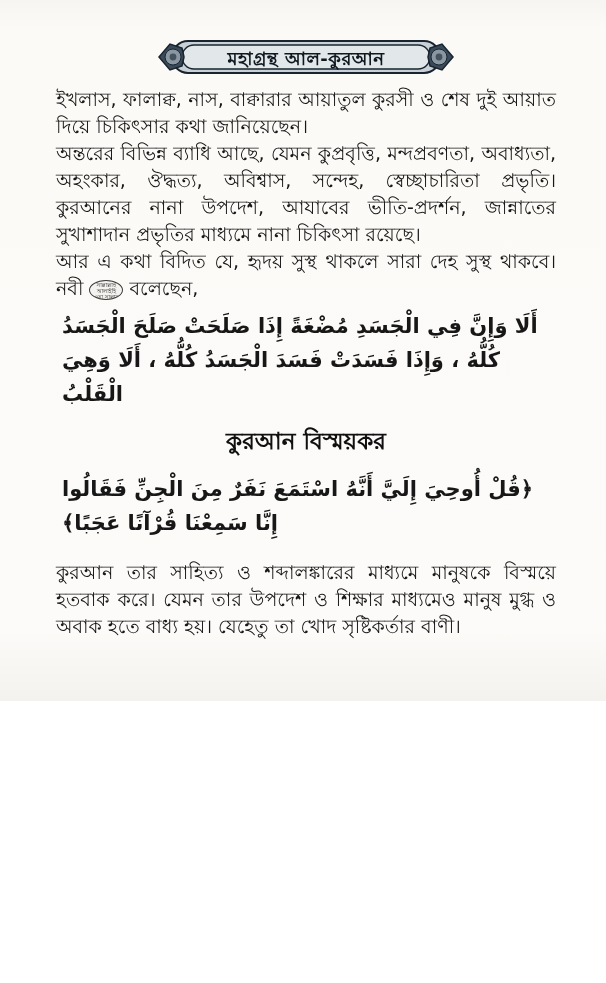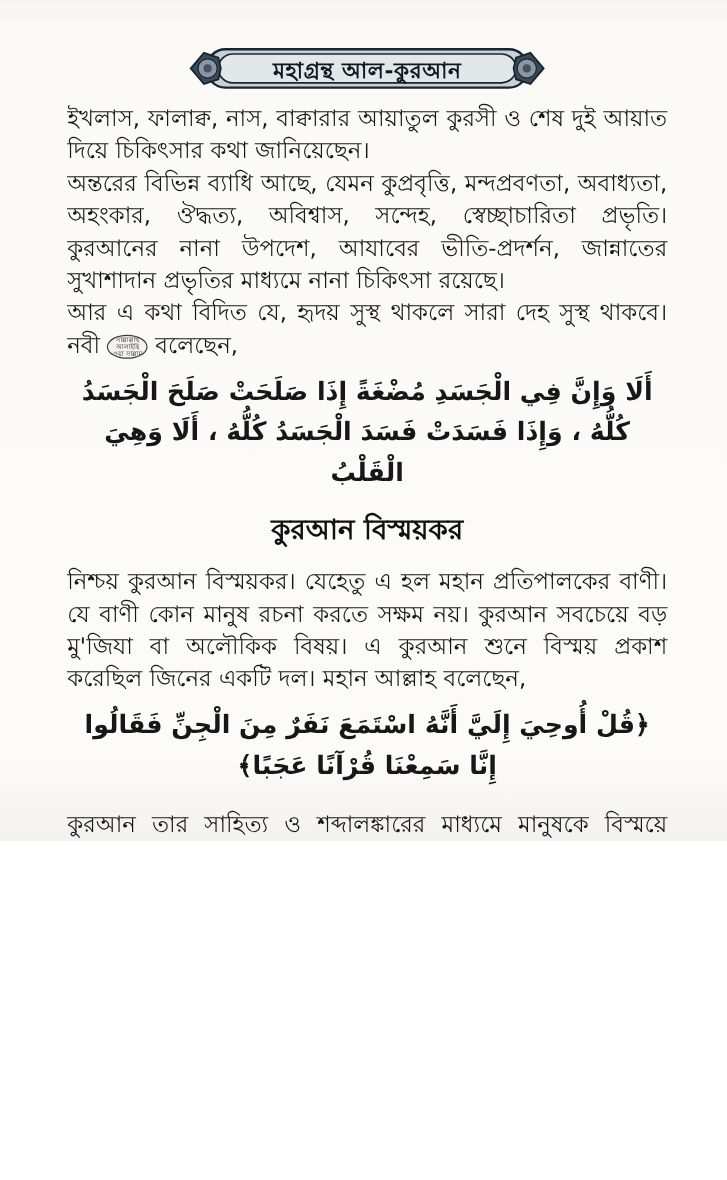--- a/index.html
+++ b/index.html
@@ -41,21 +41,21 @@
     font-size:5.5px;line-height:6px;
     text-align:center;overflow:hidden;
     vertical-align:middle;
     padding:1px 1px;box-sizing:border-box;
     color:#222;background:#f4f3ef;
   }
   sup.fnref{font-size:12px;line-height:0;vertical-align:super;font-weight:bold;}
   .arabic{
     direction:rtl;
     font-size:21px;font-weight:bold;line-height:34px;
-    text-align:center;
+    text-align:left;
     margin:7px 6px 5px 6px;
   }
   .section-heading{
     font-size:23px;font-weight:bold;
     text-align:center;
     margin:12px 0 10px 0;
     color:#101010;
   }
   .gap-md{height:14px;}
   
@@ -131,21 +131,20 @@
 
     <p class="para"><span>আর এ কথা বিদিত যে, হৃদয় সুস্থ থাকলে সারা দেহ সুস্থ থাকবে। নবী</span>
       <span class="seal">সাল্লাল্লাহু আলাইহি ওয়া সাল্লাম</span>
       <span>বলেছেন,</span></p>
 
     <p class="arabic">أَلَا وَإِنَّ فِي الْجَسَدِ مُضْغَةً إِذَا صَلَحَتْ صَلَحَ الْجَسَدُ كُلُّهُ ، وَإِذَا فَسَدَتْ فَسَدَ الْجَسَدُ كُلُّهُ ، أَلَا وَهِيَ الْقَلْبُ</p>
 
 
     <h2 class="section-heading">কুরআন বিস্ময়কর</h2>
 
-    <p class="para">নিশ্চয় কুরআন বিস্ময়কর। যেহেতু এ হল মহান প্রতিপালকের বাণী। যে বাণী কোন মানুষ রচনা করতে সক্ষম নয়। কুরআন সবচেয়ে বড় মু'জিযা বা অলৌকিক বিষয়। এ কুরআন শুনে বিস্ময় প্রকাশ করেছিল জিনের একটি দল। মহান আল্লাহ বলেছেন,</p>
 
     <p class="arabic">﴿قُلْ أُوحِيَ إِلَيَّ أَنَّهُ اسْتَمَعَ نَفَرٌ مِنَ الْجِنِّ فَقَالُوا إِنَّا سَمِعْنَا قُرْآنًا عَجَبًا﴾</p>
 
 
     <div class="gap-md"></div>
 
     <p class="para">কুরআন তার সাহিত্য ও শব্দালঙ্কারের মাধ্যমে মানুষকে বিস্ময়ে হতবাক করে। যেমন তার উপদেশ ও শিক্ষার মাধ্যমেও মানুষ মুগ্ধ ও অবাক হতে বাধ্য হয়। যেহেতু তা খোদ সৃষ্টিকর্তার বাণী।</p>
 
   </div>
 

